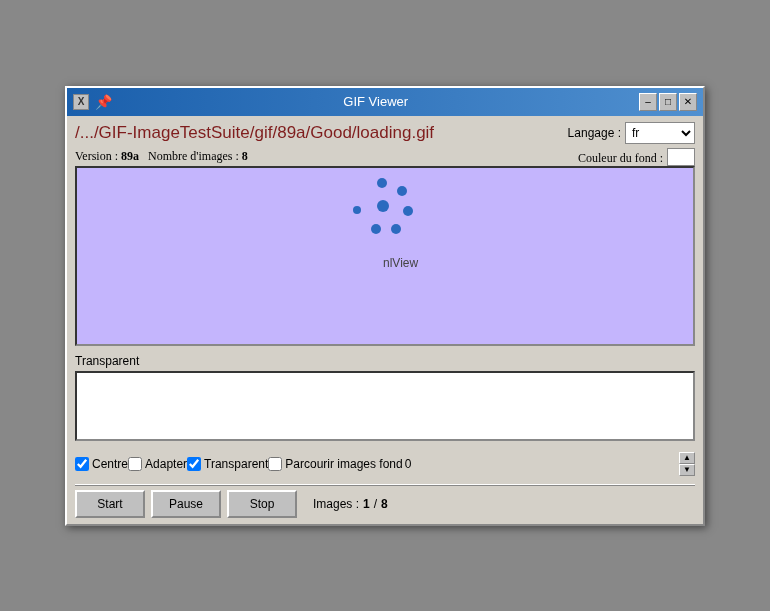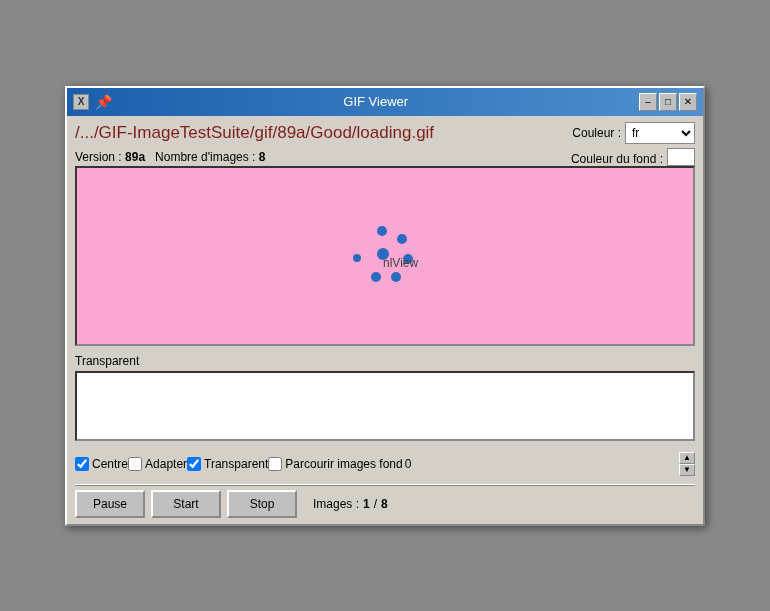--- a/index.html
+++ b/index.html
@@ -101,43 +101,43 @@
       height: 22px;
       font-size: 12px;
       border: 1px solid #888;
       background: white;
       padding: 0 2px;
     }
     .info-row {
       display: flex;
       align-items: center;
       justify-content: space-between;
+      font-family: Liberation Serif, serif;
     }
     .info-text { font-size: 12px; }
     .info-text strong { font-weight: bold; }
     .bg-color-row {
       display: flex;
       align-items: flex-end;
       gap: 4px;
       font-size: 12px;
     }
     .bg-color-box {
       width: 28px;
       height: 18px;
       background: white;
       border: 1px solid #888;
       display: inline-block;
     }
     .viewer-area {
       width: 100%;
       height: 180px;
-      background: #f9a8d4;
+      background: #c4b5fd;
       border: 2px inset #888;
       display: flex;
-      align-items: center;
       justify-content: center;
       position: relative;
       margin-bottom: 8px;
       overflow: hidden;
     }
     .gif-animation {
       position: relative;
       width: 80px;
       height: 80px;
       display: flex;
@@ -272,21 +272,21 @@
       <div class="title-btn">□</div>
       <div class="title-btn">✕</div>
     </div>
   </div>
 
   <div class="content">
 
     <div class="path-row">
       <span class="path-text">/.../GIF-ImageTestSuite/gif/89a/Good/loading.gif</span>
       <div class="lang-row">
-        <span class="lang-label">Couleur :</span>
+        <span class="lang-label">Langage :</span>
         <select class="lang-select">
           <option value="fr">fr</option>
           <option value="en">en</option>
           <option value="de">de</option>
           <option value="es">es</option>
         </select>
       </div>
     </div>
 
     <div class="info-row">
@@ -339,22 +339,22 @@
       <span class="brute-count">0</span>
       <div class="spinner-area">
         <div class="spinner-btn">▲</div>
         <div class="spinner-btn">▼</div>
       </div>
     </div>
 
     <div class="separator"></div>
 
     <div class="btn-row">
+      <button class="action-btn">Start</button>
       <button class="action-btn">Pause</button>
-      <button class="action-btn">Start</button>
       <button class="action-btn">Stop</button>
       <div class="images-info">
         <span>Images :</span>
         <strong>1</strong>
         <span>/</span>
         <strong>8</strong>
       </div>
     </div>
   </div>
 </div>

